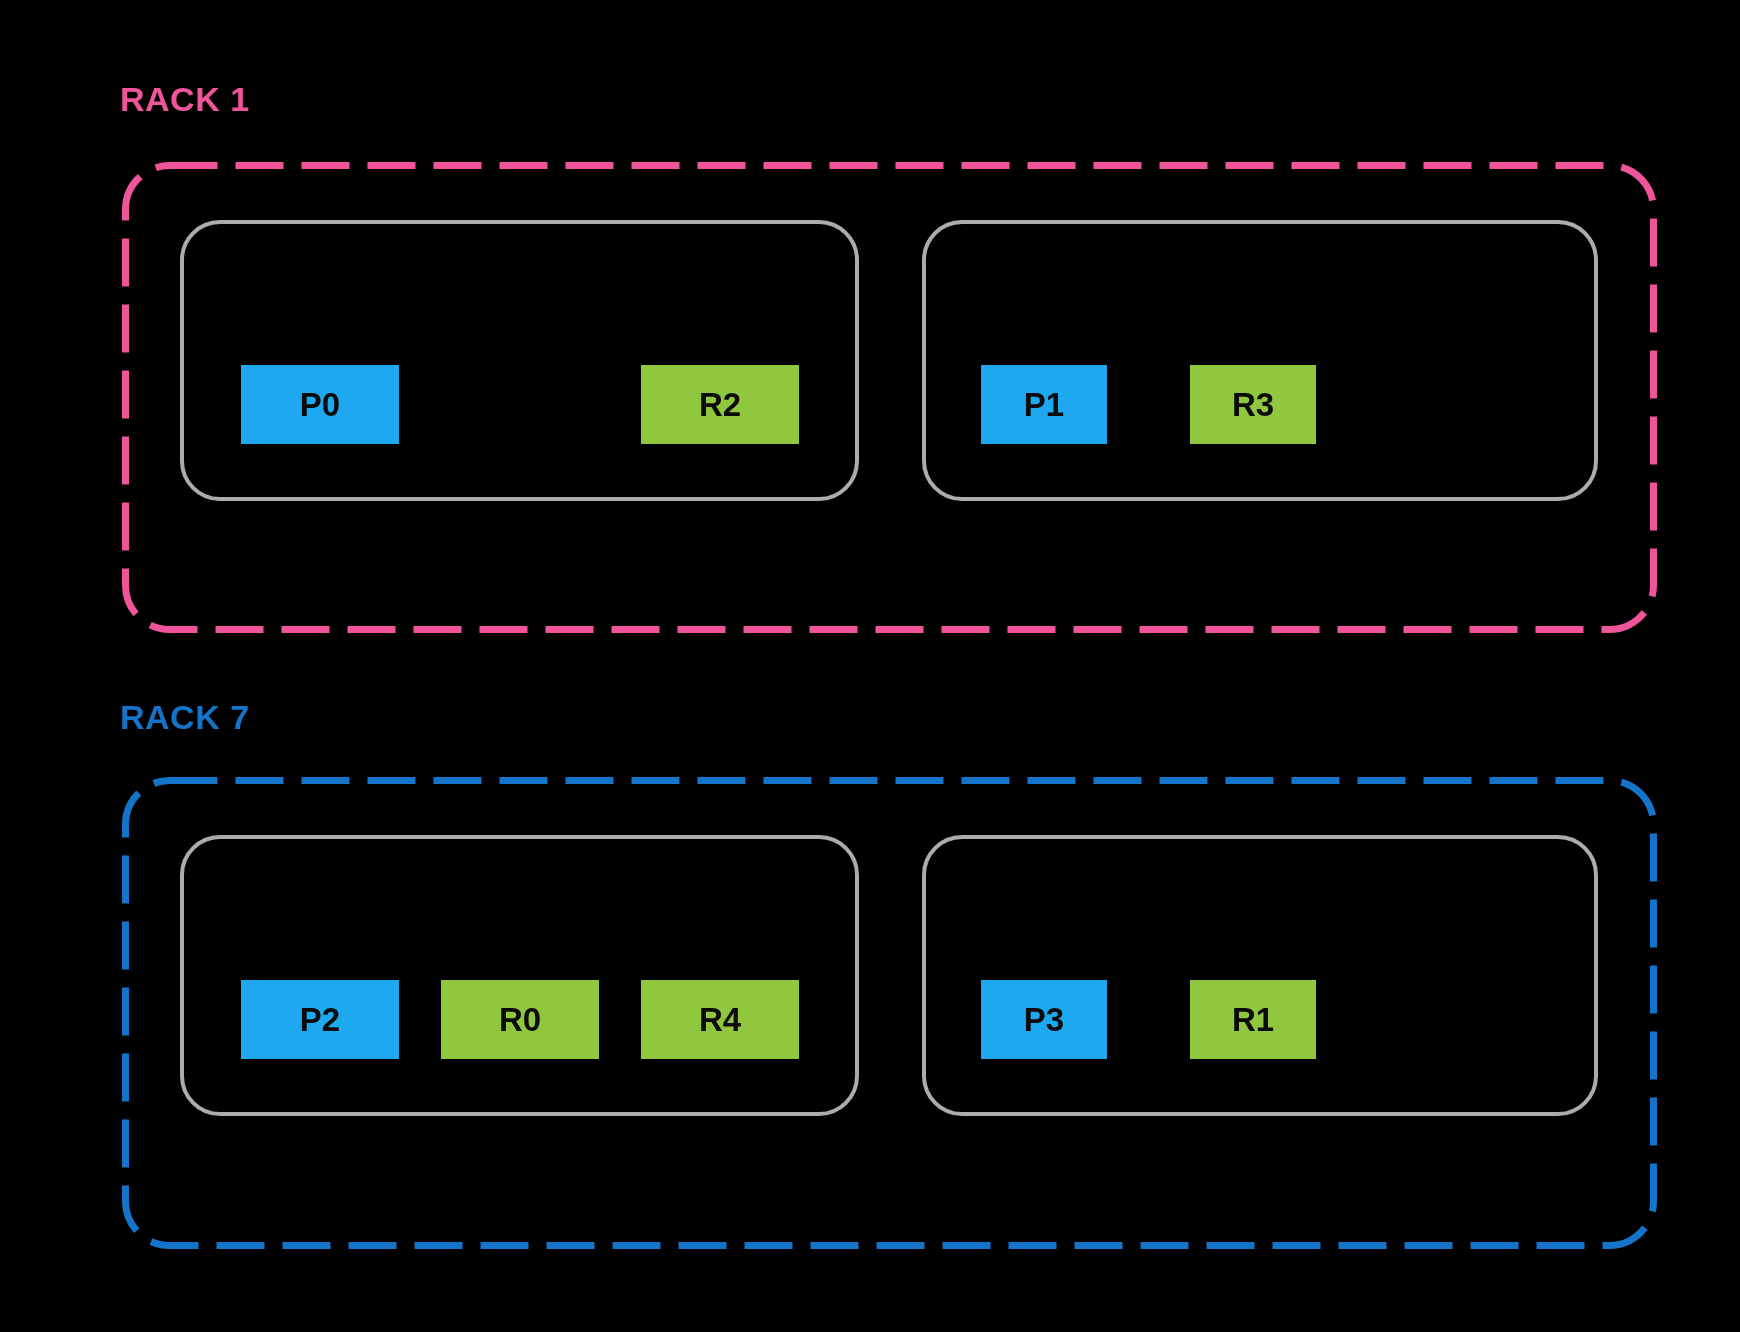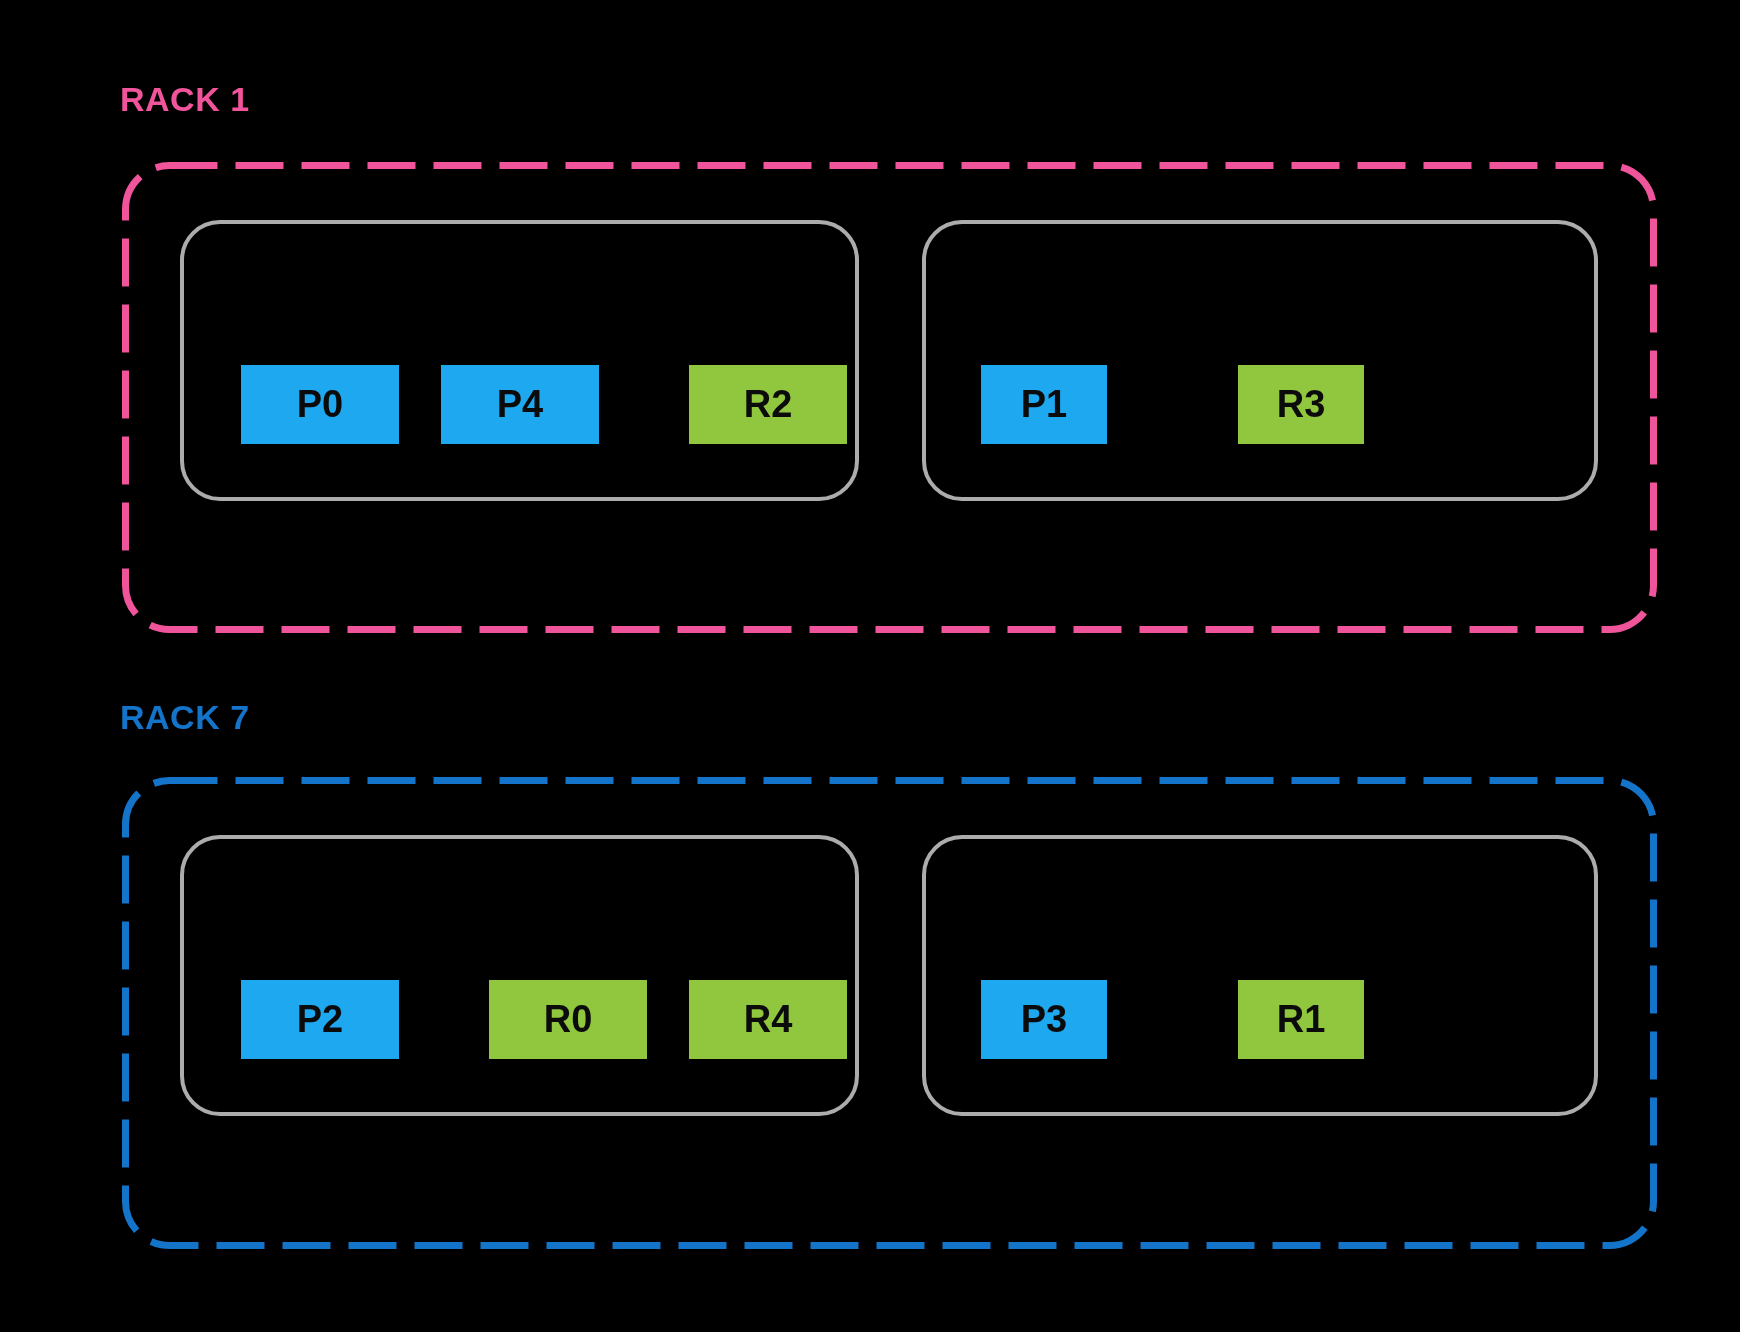--- a/index.html
+++ b/index.html
@@ -62,51 +62,50 @@
   .host.left  { left: 58px;  width: 679px; }
   .host.right { left: 800px; width: 676px; }
 
   .chip {
     position: absolute;
     top: 141px;
     height: 79px;
     display: flex;
     align-items: center;
     justify-content: center;
-    font-size: 38px;
+    font-size: 33px;
     font-weight: 700;
     color: var(--chip-text, #0B0B0B);
   }
   .host.left  .chip { width: 158px; }
   .host.right .chip { width: 126px; }
 
   .host.left  .chip.slot0 { left: 57px;  }
   .host.left  .chip.slot1 { left: 257px; }
   .host.left  .chip.slot2 { left: 457px; }
   .host.right .chip.slot0 { left: 55px;  }
   .host.right .chip.slot1 { left: 264px; }
 
   .chip.primary { background: var(--primary-chip, #1EA8F0); }
-  .chip.replica { background: var(--replica-chip, #90C73E); margin-left: 48px; }
+  .chip.replica { background: var(--replica-chip, #90C73E); }
 </style>
 </head>
 <body>
 
 <div class="canvas">
 
   <div class="rack-label rack1">RACK 1</div>
 
   <div class="rack-area rack1">
     <svg class="outline-svg" width="1535" height="471" viewBox="0 0 1535 471">
       <rect class="outline-rect" x="3.5" y="3.5" width="1528" height="464" rx="44"></rect>
     </svg>
 
     <div class="host left">
       <div class="chip primary slot0">P0</div>
-      <div class="chip primary slot1">P4</div>
       <div class="chip replica slot2">R2</div>
     </div>
 
     <div class="host right">
       <div class="chip primary slot0">P1</div>
       <div class="chip replica slot1">R3</div>
     </div>
   </div>
 
   <div class="rack-label rack2">RACK 7</div>

